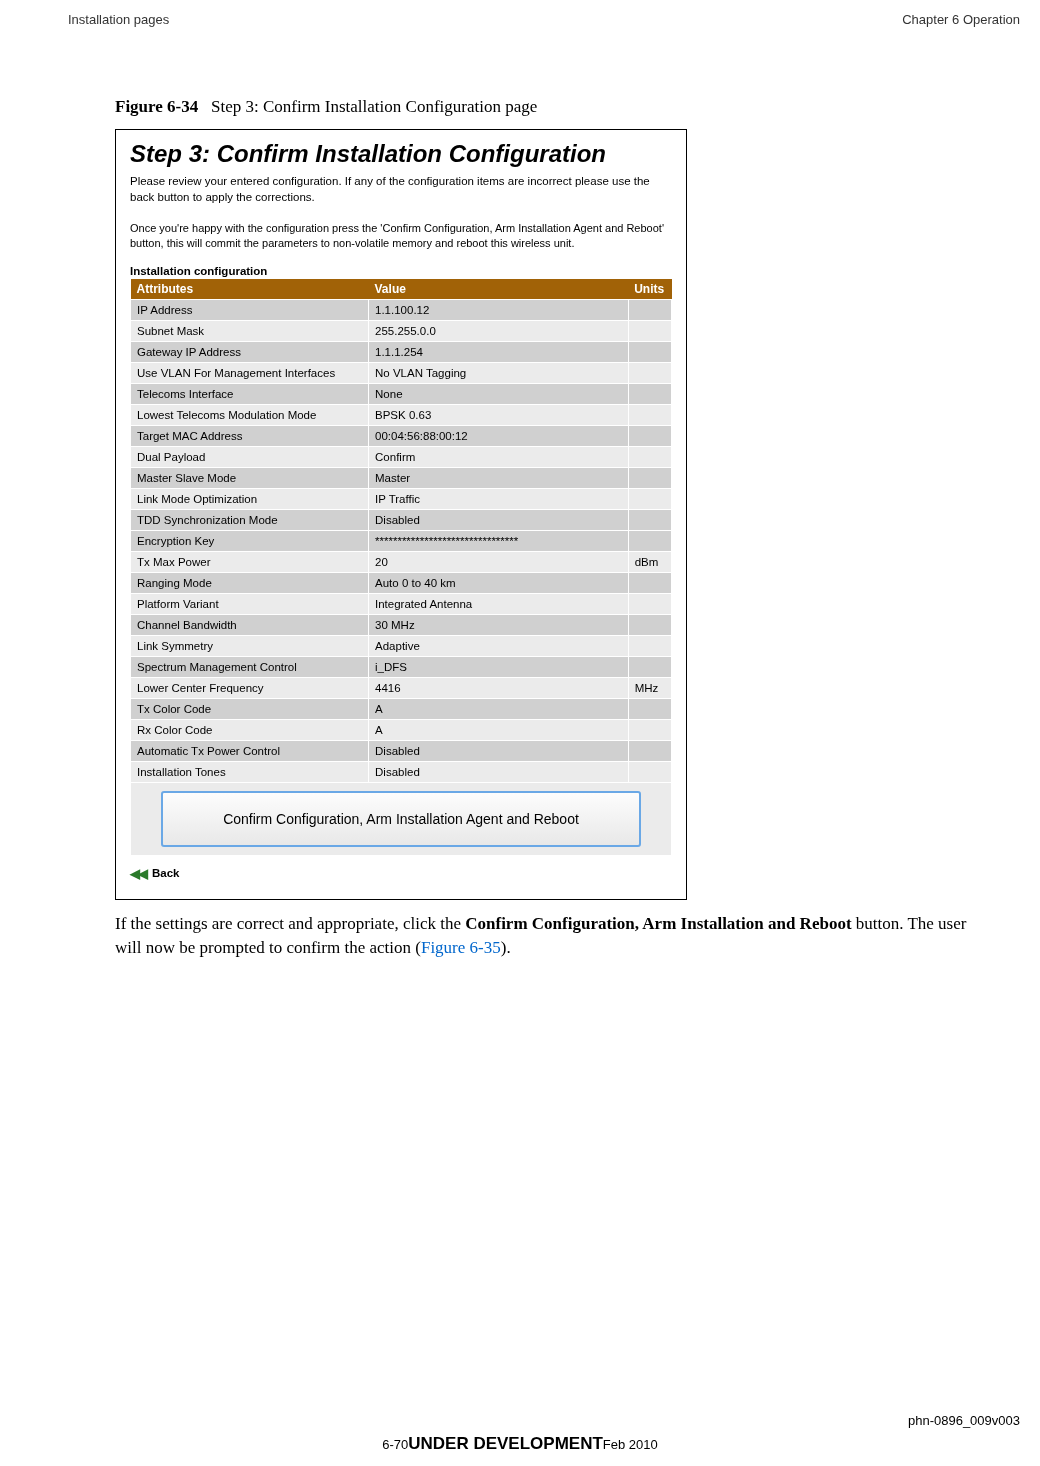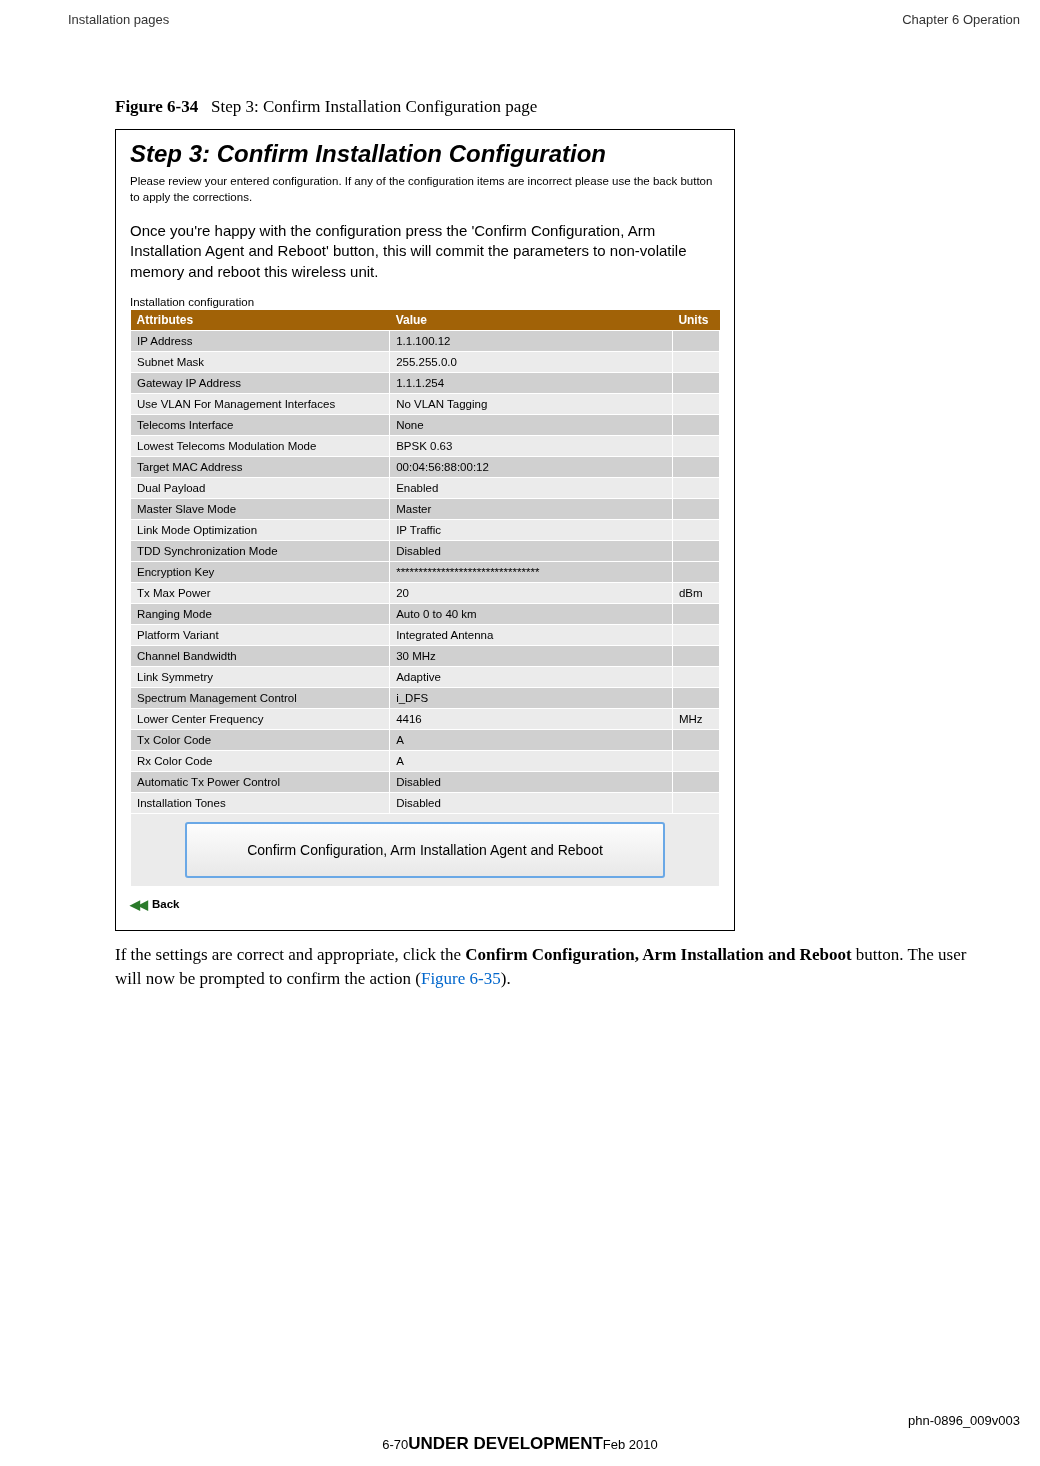--- a/index.html
+++ b/index.html
@@ -28,47 +28,47 @@
       margin-left: 95px;
       font-size: 17px;
       margin-bottom: 12px;
     }
     .figure-caption .fig-label {
       font-weight: bold;
     }
     .screenshot-frame {
       margin-left: 95px;
       border: 1px solid #000;
-      width: 620px;
+      width: 572px;
       padding: 10px 14px 18px 14px;
       font-family: Arial, sans-serif;
       background: white;
     }
     .step-title {
       font-size: 24px;
       font-weight: bold;
       font-style: italic;
       margin-bottom: 6px;
       color: #000;
     }
     .step-desc {
       font-size: 11.5px;
       line-height: 1.35;
       margin-bottom: 16px;
       color: #000;
     }
     .step-desc2 {
-      font-size: 15px;
+      font-size: 11px;
       line-height: 1.35;
       margin-bottom: 14px;
       color: #000;
     }
     .install-config-label {
       font-size: 11.5px;
-      font-weight: normal;
+      font-weight: bold;
       margin-bottom: 2px;
     }
     .config-table {
       width: 100%;
       border-collapse: collapse;
       font-size: 11.5px;
     }
     .config-table th {
       background: #a16207;
       color: #fff;
@@ -214,21 +214,21 @@
           <td>BPSK 0.63</td>
           <td></td>
         </tr>
         <tr class="odd">
           <td>Target MAC Address</td>
           <td>00:04:56:88:00:12</td>
           <td></td>
         </tr>
         <tr class="even">
           <td>Dual Payload</td>
-          <td>Enabled</td>
+          <td>Confirm</td>
           <td></td>
         </tr>
         <tr class="odd">
           <td>Master Slave Mode</td>
           <td>Master</td>
           <td></td>
         </tr>
         <tr class="even">
           <td>Link Mode Optimization</td>
           <td>IP Traffic</td>

